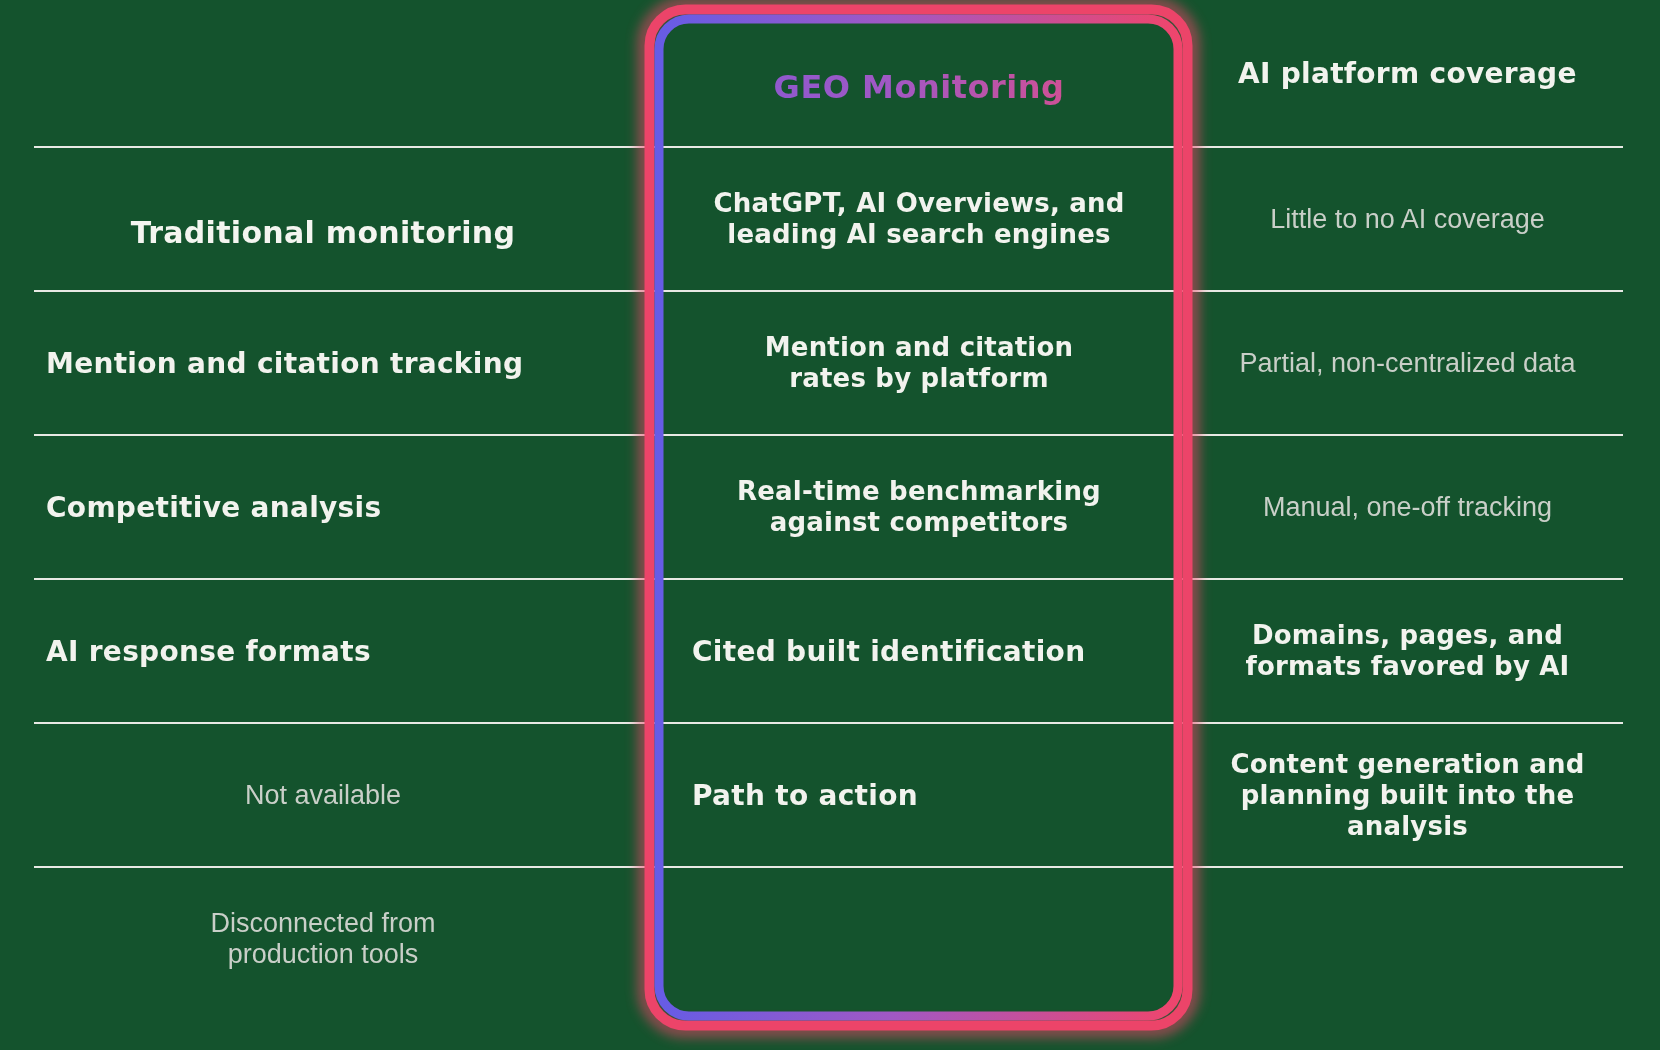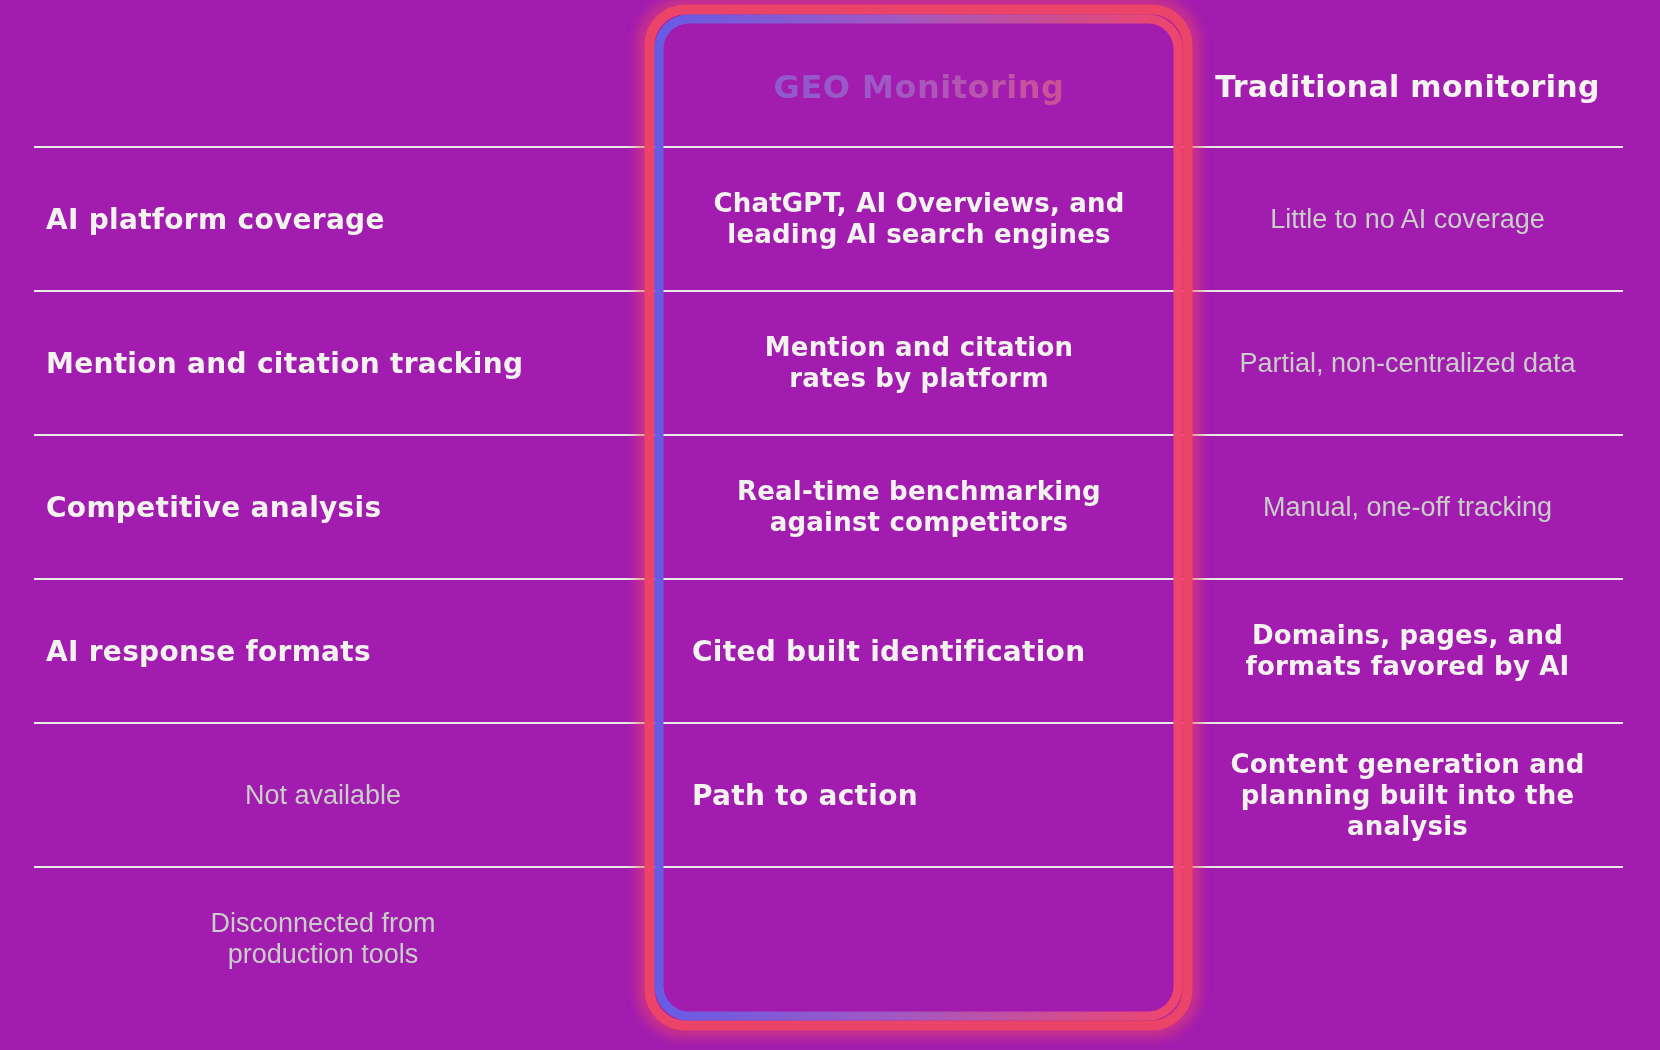--- a/index.html
+++ b/index.html
@@ -2,21 +2,21 @@
 <html><head>
 <meta charset="utf-8">
 <style>
   html, body { margin: 0; padding: 0; }
   body { background: #517352; }
 
   .stage {
     position: relative;
     width: 1660px;
     height: 1050px;
-    background: #a21caf;
+    background: #14532d;
     overflow: hidden;
     font-family: "DejaVu Sans", sans-serif;
   }
 
   
   .divider {
     position: absolute;
     left: 34px;
     width: 1589px;
     height: 2px;
@@ -114,23 +114,23 @@
   <div class="divider d1"></div>
   <div class="divider d2"></div>
   <div class="divider d3"></div>
   <div class="divider d4"></div>
   <div class="divider d5"></div>
 
   <div class="grid">
 
     <div class="cell header-cell"></div>
     <div class="cell header-cell geo-header">GEO Monitoring</div>
+    <div class="cell label-cell">AI platform coverage</div>
+
     <div class="cell header-cell trad-header">Traditional monitoring</div>
-
-    <div class="cell label-cell">AI platform coverage</div>
     <div class="cell geo-value">ChatGPT, AI Overviews, and
 leading AI search engines</div>
     <div class="cell trad-value">Little to no AI coverage</div>
 
     <div class="cell label-cell">Mention and citation tracking</div>
     <div class="cell geo-value">Mention and citation
 rates by platform</div>
     <div class="cell trad-value">Partial, non-centralized data</div>
 
     <div class="cell label-cell">Competitive analysis</div>

